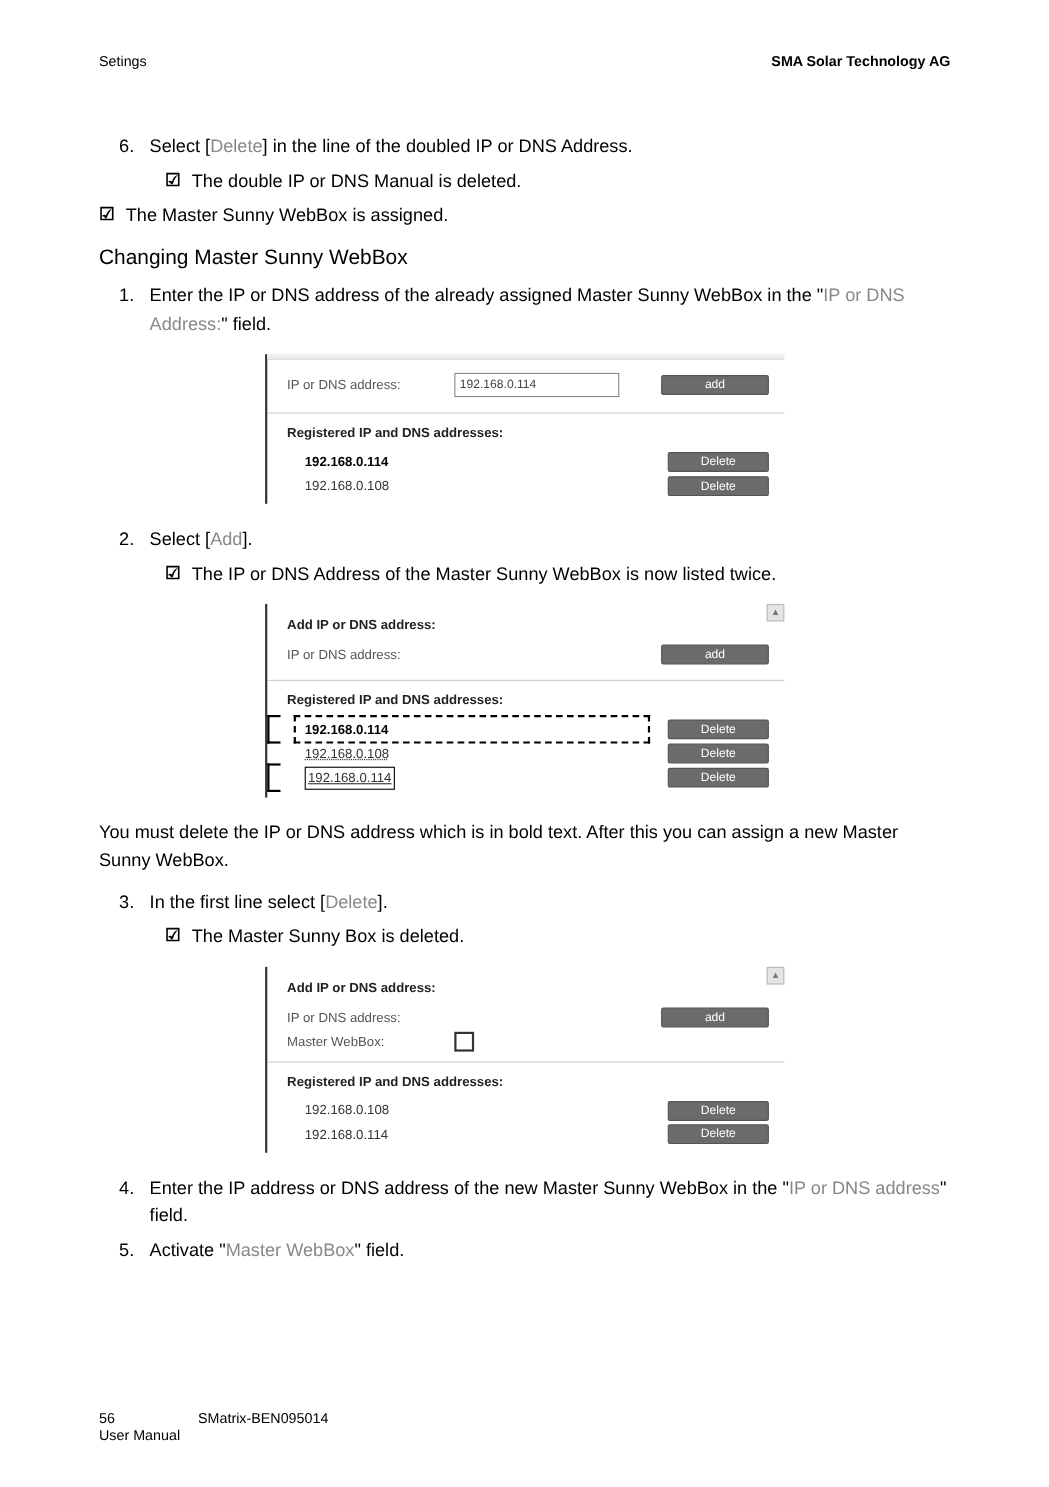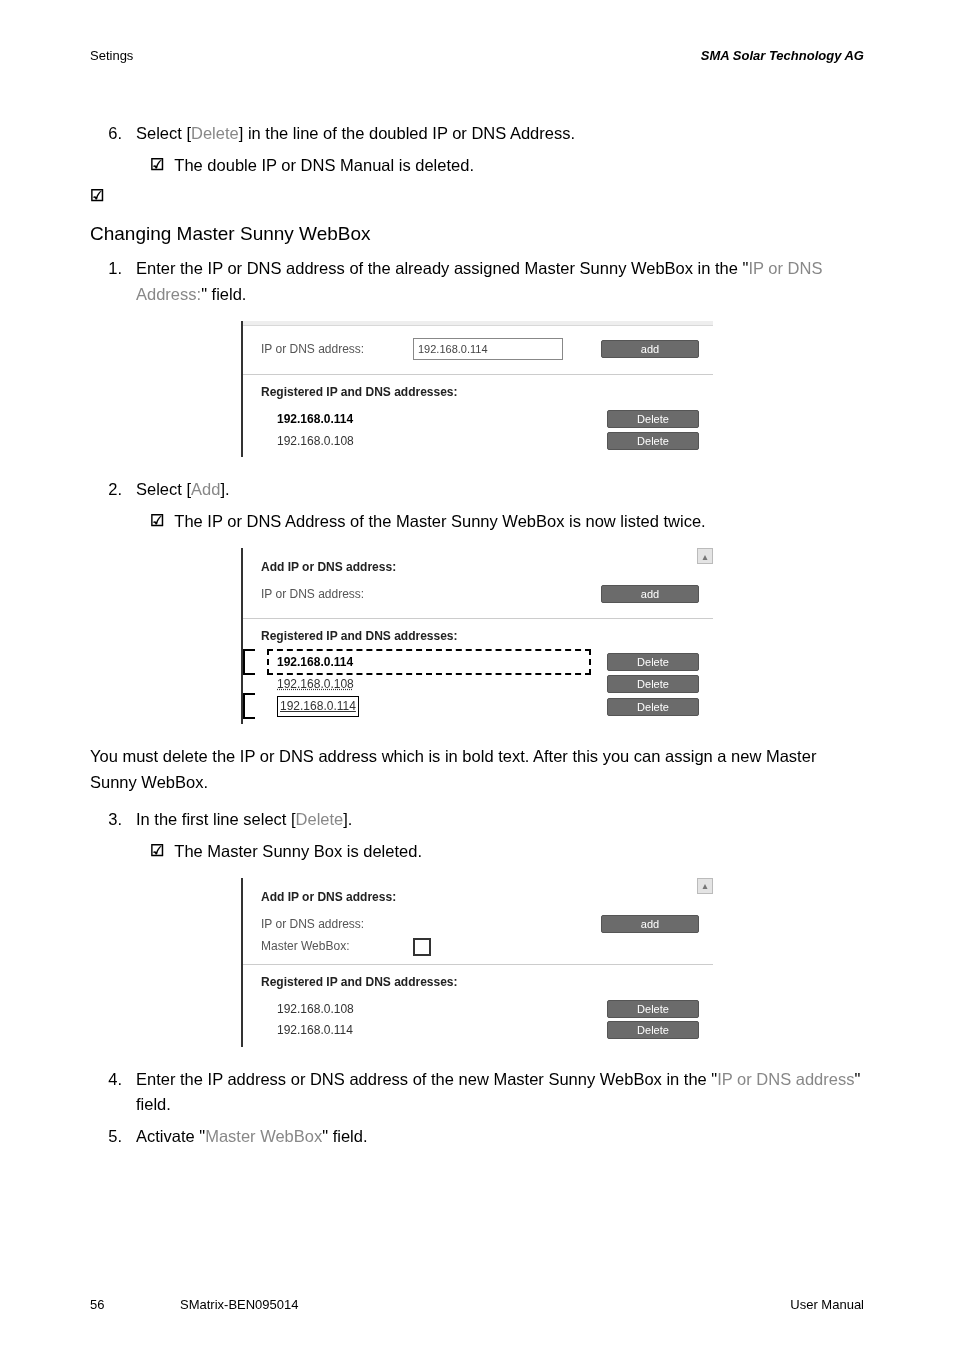--- a/index.html
+++ b/index.html
@@ -17,21 +17,21 @@
     position: relative;
     box-sizing: border-box;
     padding: 48px 90px 0 90px;
   }
   .header-row {
     display: flex;
     justify-content: space-between;
     font-size: 13px;
     margin-bottom: 58px;
   }
-  .header-right { font-weight: 700; font-style: italic; }
+  .header-right { font-weight: 700; }
   .body-text {
     font-size: 16.5px;
     line-height: 1.55;
   }
   ol.main-list {
     list-style: none;
     padding: 0;
     margin: 0;
   }
   ol.main-list > li {
@@ -174,20 +174,21 @@
   }
   
   .footer {
     position: absolute;
     bottom: 40px;
     left: 90px;
     right: 90px;
     display: flex;
     justify-content: space-between;
     font-size: 13px;
+    flex-direction: column;
   }
 </style>
 </head>
 <body>
 
 <div class="page">
 
   <div class="header-row">
     <span>Setings</span>
     <span class="header-right">SMA Solar Technology AG</span>
@@ -203,20 +204,21 @@
         </div>
       </li>
     </ol>
     <div class="check-line inner">
       <span class="check-box">☑</span>
       <span>The double IP or DNS Manual is deleted.</span>
     </div>
 
     <div class="check-line outer">
       <span class="check-box">☑</span>
+      <span>The Master Sunny WebBox is assigned.</span>
     </div>
 
 
     <h3 class="section">Changing Master Sunny WebBox</h3>
 
     <ol class="main-list">
       <li>
         <span class="num">1.</span>
         <div class="item-body">
           <span>Enter the IP or DNS address of the already assigned Master Sunny WebBox in the "</span><span class="grey">IP or DNS Address:</span><span>" field.</span>

